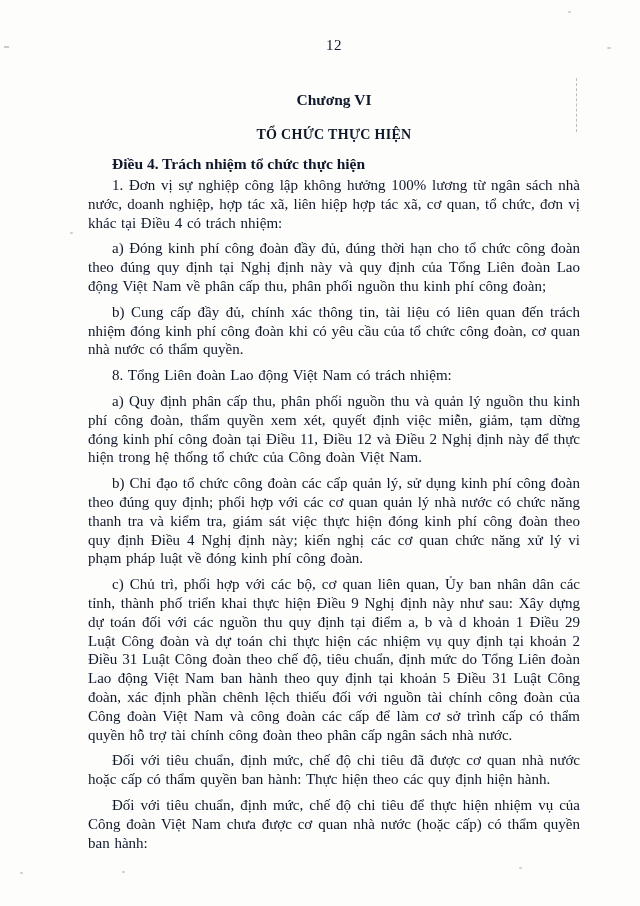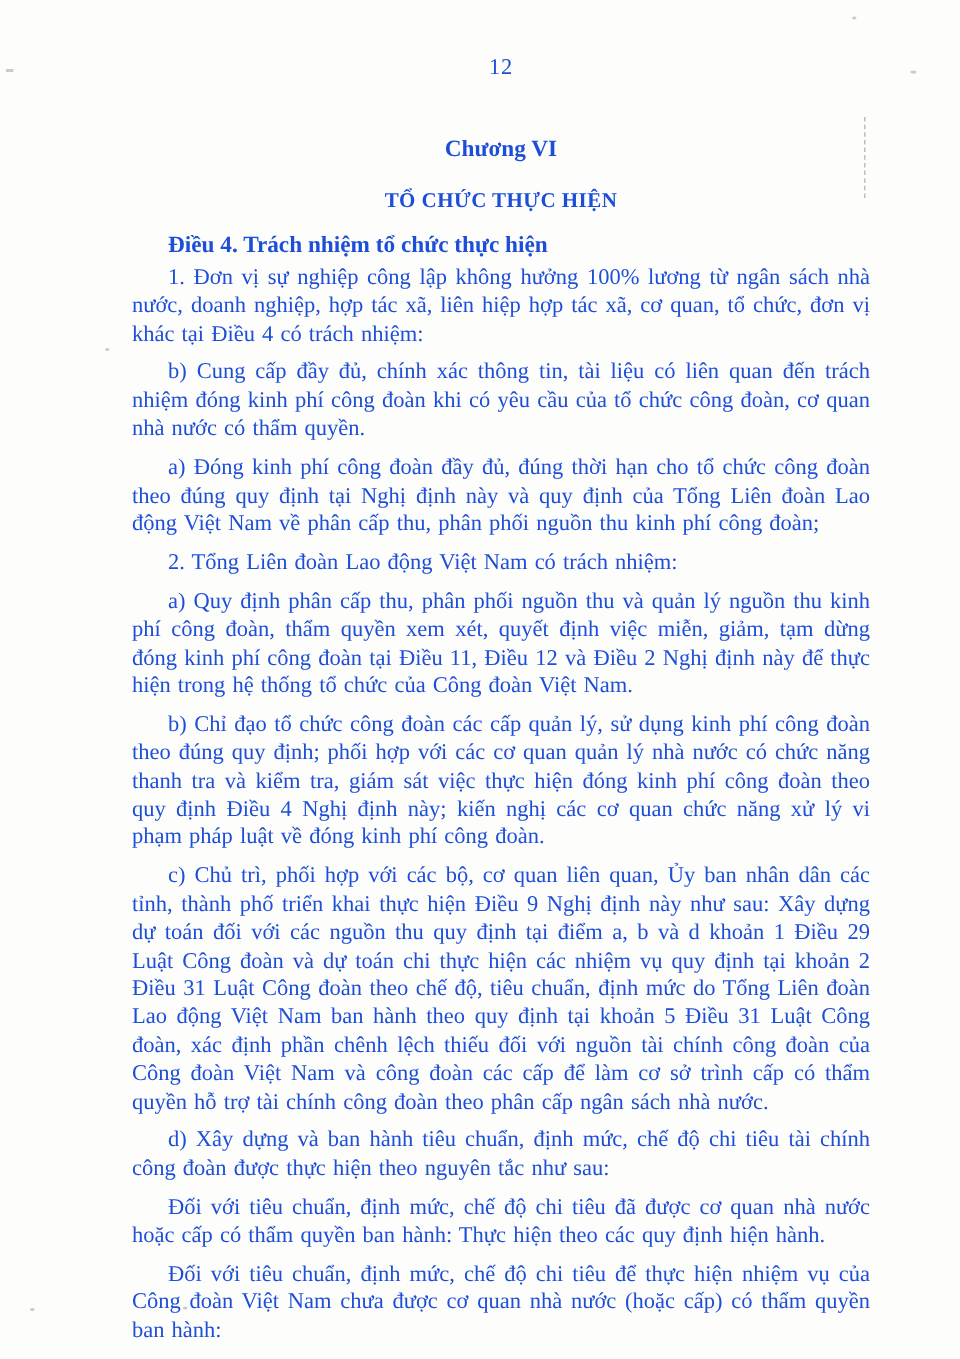--- a/index.html
+++ b/index.html
@@ -3,21 +3,21 @@
 <meta charset="utf-8">
 <style>
   html, body { margin: 0; padding: 0; }
   .page {
     position: relative;
     width: 640px;
     height: 906px;
     background: #fdfdfb;
     overflow: hidden;
     font-family: "Liberation Serif", "DejaVu Serif", serif;
-    color: #1d4ed8;
+    color: #0f172a;
     -webkit-font-smoothing: antialiased;
   }
   .content {
     position: absolute;
     left: 88px;
     top: 36px;
     width: 492px;
   }
   .page-number {
     text-align: center;
@@ -90,27 +90,26 @@
     <div class="page-number">12</div>
 
     <div class="chapter-label">Chương VI</div>
 
     <div class="chapter-title">TỔ CHỨC THỰC HIỆN</div>
 
     <div class="article-heading">Điều 4. Trách nhiệm tổ chức thực hiện</div>
 
     <div class="body-text">
         <p class="para">1. Đơn vị sự nghiệp công lập không hưởng 100% lương từ ngân sách nhà nước, doanh nghiệp, hợp tác xã, liên hiệp hợp tác xã, cơ quan, tổ chức, đơn vị khác tại Điều 4 có trách nhiệm:</p>
+        <p class="para">a) Đóng kinh phí công đoàn đầy đủ, đúng thời hạn cho tổ chức công đoàn theo đúng quy định tại Nghị định này và quy định của Tổng Liên đoàn Lao động Việt Nam về phân cấp thu, phân phối nguồn thu kinh phí công đoàn;</p>
         <p class="para">b) Cung cấp đầy đủ, chính xác thông tin, tài liệu có liên quan đến trách nhiệm đóng kinh phí công đoàn khi có yêu cầu của tổ chức công đoàn, cơ quan nhà nước có thẩm quyền.</p>
-        <p class="para">a) Đóng kinh phí công đoàn đầy đủ, đúng thời hạn cho tổ chức công đoàn theo đúng quy định tại Nghị định này và quy định của Tổng Liên đoàn Lao động Việt Nam về phân cấp thu, phân phối nguồn thu kinh phí công đoàn;</p>
-        <p class="para">2. Tổng Liên đoàn Lao động Việt Nam có trách nhiệm:</p>
+        <p class="para">8. Tổng Liên đoàn Lao động Việt Nam có trách nhiệm:</p>
         <p class="para">a) Quy định phân cấp thu, phân phối nguồn thu và quản lý nguồn thu kinh phí công đoàn, thẩm quyền xem xét, quyết định việc miễn, giảm, tạm dừng đóng kinh phí công đoàn tại Điều 11, Điều 12 và Điều 2 Nghị định này để thực hiện trong hệ thống tổ chức của Công đoàn Việt Nam.</p>
         <p class="para">b) Chỉ đạo tổ chức công đoàn các cấp quản lý, sử dụng kinh phí công đoàn theo đúng quy định; phối hợp với các cơ quan quản lý nhà nước có chức năng thanh tra và kiểm tra, giám sát việc thực hiện đóng kinh phí công đoàn theo quy định Điều 4 Nghị định này; kiến nghị các cơ quan chức năng xử lý vi phạm pháp luật về đóng kinh phí công đoàn.</p>
         <p class="para">c) Chủ trì, phối hợp với các bộ, cơ quan liên quan, Ủy ban nhân dân các tỉnh, thành phố triển khai thực hiện Điều 9 Nghị định này như sau: Xây dựng dự toán đối với các nguồn thu quy định tại điểm a, b và d khoản 1 Điều 29 Luật Công đoàn và dự toán chi thực hiện các nhiệm vụ quy định tại khoản 2 Điều 31 Luật Công đoàn theo chế độ, tiêu chuẩn, định mức do Tổng Liên đoàn Lao động Việt Nam ban hành theo quy định tại khoản 5 Điều 31 Luật Công đoàn, xác định phần chênh lệch thiếu đối với nguồn tài chính công đoàn của Công đoàn Việt Nam và công đoàn các cấp để làm cơ sở trình cấp có thẩm quyền hỗ trợ tài chính công đoàn theo phân cấp ngân sách nhà nước.</p>
-        <p class="para">d) Xây dựng và ban hành tiêu chuẩn, định mức, chế độ chi tiêu tài chính công đoàn được thực hiện theo nguyên tắc như sau:</p>
         <p class="para">Đối với tiêu chuẩn, định mức, chế độ chi tiêu đã được cơ quan nhà nước hoặc cấp có thẩm quyền ban hành: Thực hiện theo các quy định hiện hành.</p>
         <p class="para">Đối với tiêu chuẩn, định mức, chế độ chi tiêu để thực hiện nhiệm vụ của Công đoàn Việt Nam chưa được cơ quan nhà nước (hoặc cấp) có thẩm quyền ban hành:</p>
       </div>
   </div>
 
   <div class="artifact dash-line"></div>
   <div class="artifact speck sp1"></div>
   <div class="artifact speck sp2"></div>
   <div class="artifact speck sp3"></div>
   <div class="artifact speck sp4"></div>

